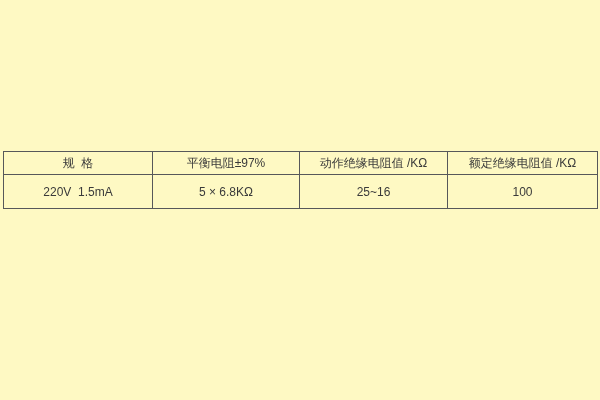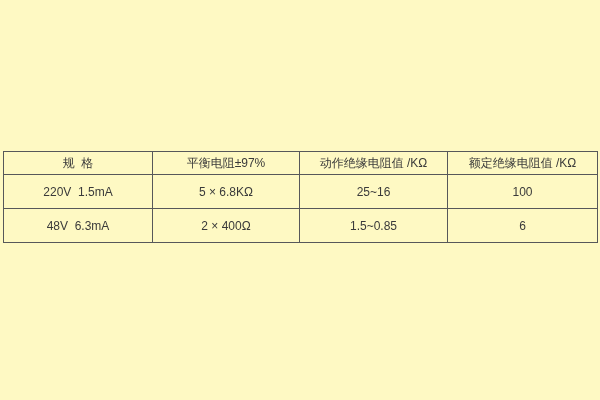--- a/index.html
+++ b/index.html
@@ -61,21 +61,15 @@
         <th>额定绝缘电阻值 /KΩ</th>
       </tr>
     </thead>
     <tbody>
       <tr>
         <td>220V  1.5mA</td>
         <td>5 × 6.8KΩ</td>
         <td>25~16</td>
         <td>100</td>
       </tr>
-      <tr>
-        <td>48V  6.3mA</td>
-        <td>2 × 400Ω</td>
-        <td>1.5~0.85</td>
-        <td>6</td>
-      </tr>
     </tbody>
   </table>
 </div>
 
 </body></html>

